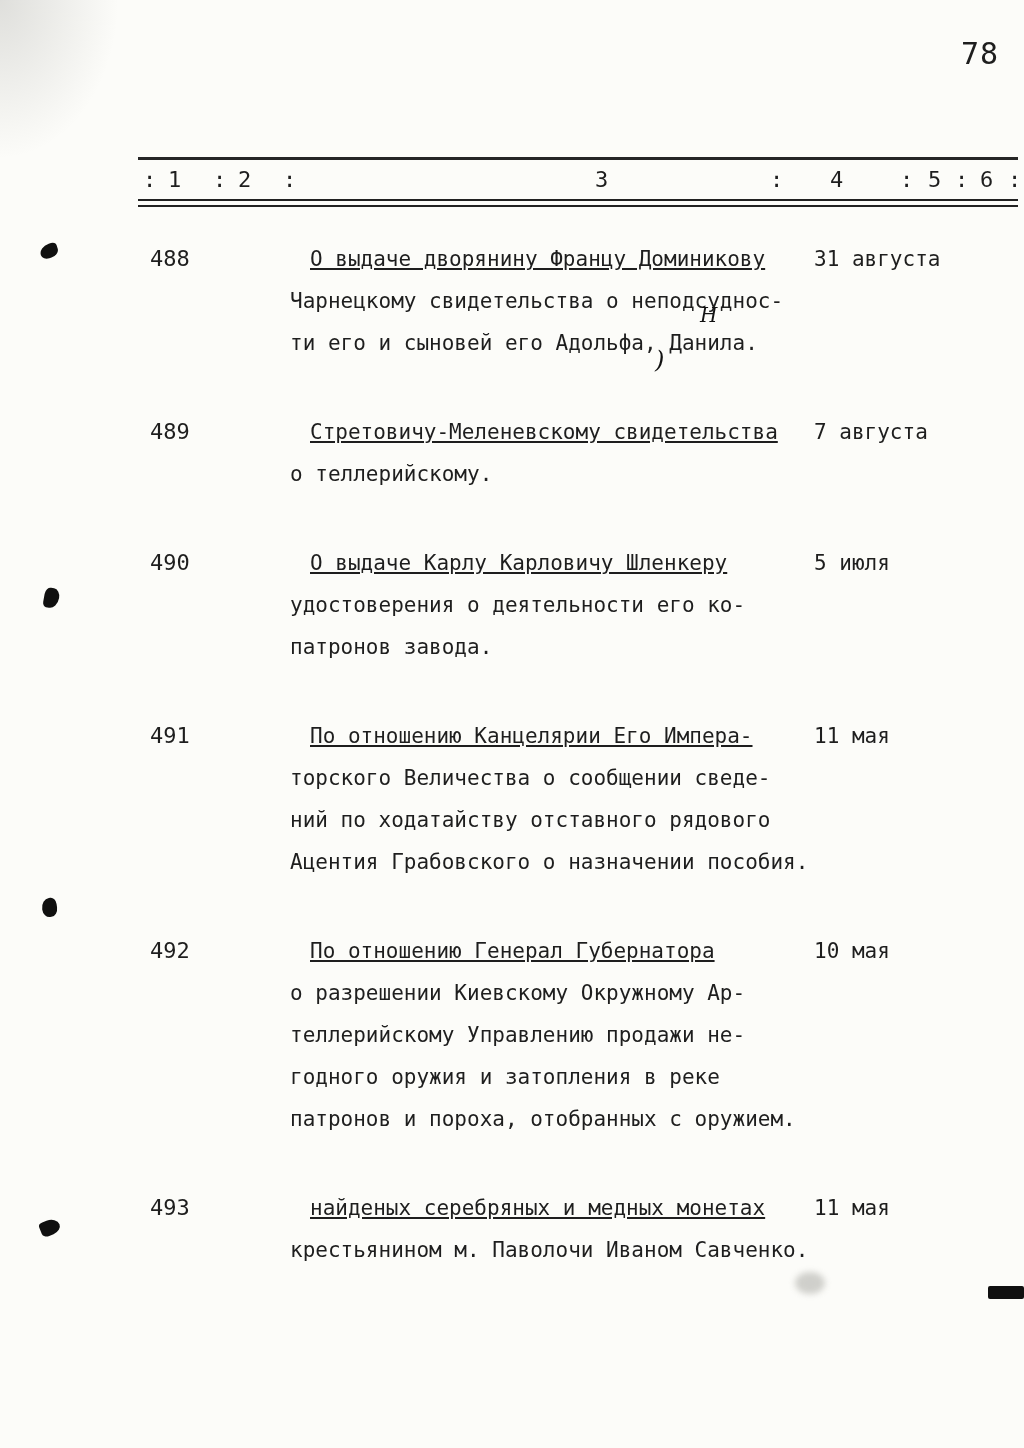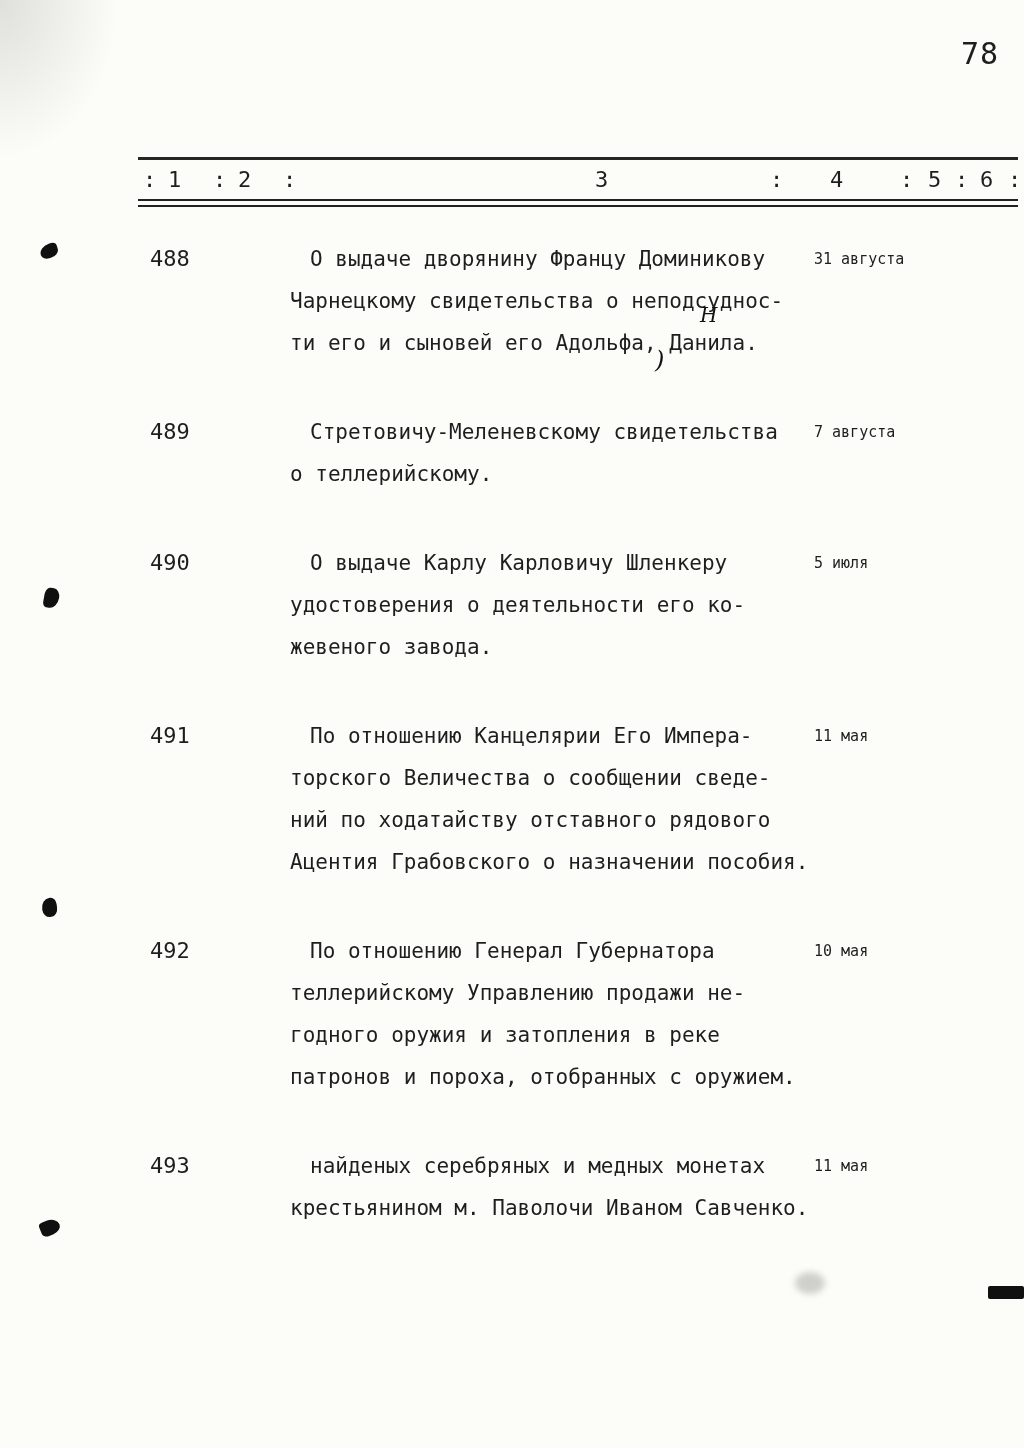--- a/index.html
+++ b/index.html
@@ -20,22 +20,22 @@
   .rule-top{position:absolute;top:7px;left:0;width:100%;border-top:3px solid #262626;}
   .rule-bottom-1{position:absolute;top:49px;left:0;width:100%;border-top:2px solid #222;}
   .rule-bottom-2{position:absolute;top:55px;left:0;width:100%;border-top:2px solid #222;}
   .hcell{position:absolute;top:17px;font-size:22px;line-height:26px;}
   
   .entries{position:absolute;top:238px;left:150px;width:870px;}
   .entry{display:flex;margin-bottom:47px;align-items:flex-start;}
   .entry-number{flex:none;width:140px;font-size:22px;line-height:42px;}
   .entry-text{flex:none;width:520px;font-size:21px;line-height:42px;}
   .entry-line{white-space:nowrap;}
-  .entry-line:first-child{text-indent:20px;}
-  .entry-date{flex:none;font-size:15px;line-height:42px;white-space:nowrap;padding-left:4px;}
+  .entry-line:first-child{text-indent:20px;text-decoration:underline;}
+  .entry-date{flex:none;font-size:21px;line-height:42px;white-space:nowrap;padding-left:4px;}
   
   .hw-correction{
     position:absolute;left:700px;top:303px;
     font-family:"DejaVu Serif",serif;font-style:italic;
     font-size:20px;color:#111;
   }
   .hw-paren{
     position:absolute;left:655px;top:346px;
     font-family:"DejaVu Serif",serif;font-style:italic;
     font-size:24px;color:#111;
@@ -99,38 +99,39 @@
         <div class="entry-line">Стретовичу-Меленевскому свидетельства</div>
         <div class="entry-line">о теллерийскому.</div>
       </div>
       <div class="entry-date">7 августа</div>
     </div>
     <div class="entry">
       <div class="entry-number">490</div>
       <div class="entry-text">
         <div class="entry-line">О выдаче Карлу Карловичу Шленкеру</div>
         <div class="entry-line">удостоверения о деятельности его ко-</div>
-        <div class="entry-line">жевеного завода.</div>
+        <div class="entry-line">патронов завода.</div>
       </div>
       <div class="entry-date">5 июля</div>
     </div>
     <div class="entry">
       <div class="entry-number">491</div>
       <div class="entry-text">
         <div class="entry-line">По отношению Канцелярии Его Импера-</div>
         <div class="entry-line">торского Величества о сообщении сведе-</div>
         <div class="entry-line">ний по ходатайству отставного рядового</div>
         <div class="entry-line">Ацентия Грабовского о назначении пособия.</div>
       </div>
       <div class="entry-date">11 мая</div>
     </div>
     <div class="entry">
       <div class="entry-number">492</div>
       <div class="entry-text">
         <div class="entry-line">По отношению Генерал Губернатора</div>
+        <div class="entry-line">о разрешении Киевскому Окружному Ар-</div>
         <div class="entry-line">теллерийскому Управлению продажи не-</div>
         <div class="entry-line">годного оружия и затопления в реке</div>
         <div class="entry-line">патронов и пороха, отобранных с оружием.</div>
       </div>
       <div class="entry-date">10 мая</div>
     </div>
     <div class="entry">
       <div class="entry-number">493</div>
       <div class="entry-text">
         <div class="entry-line">найденых серебряных и медных монетах</div>

